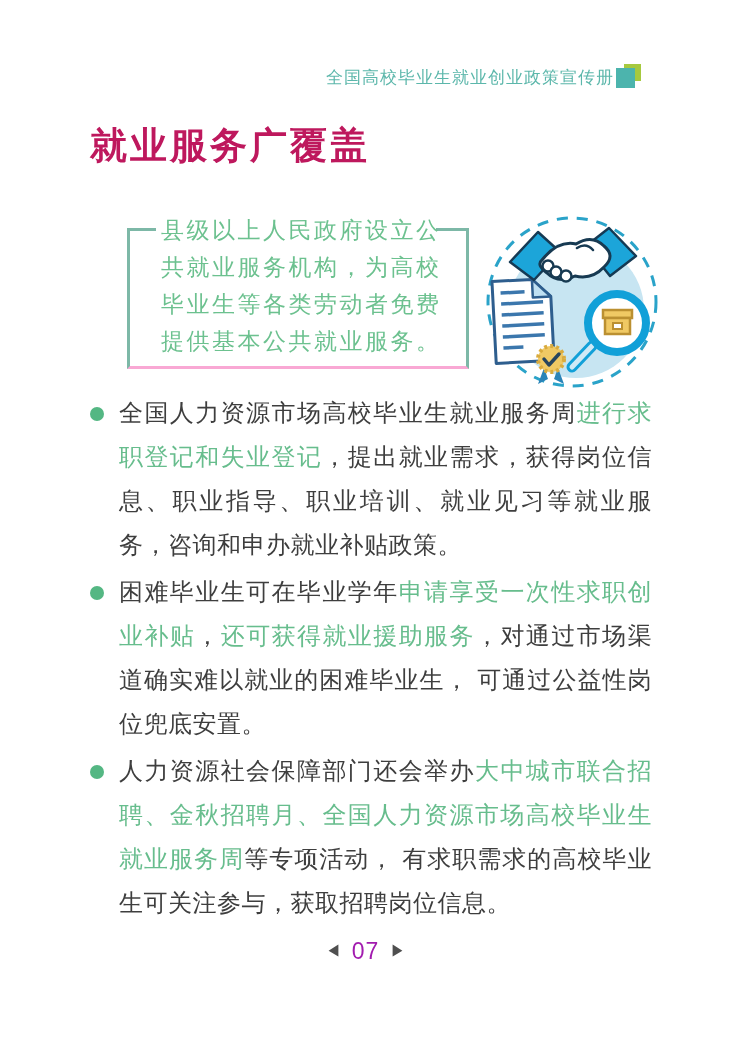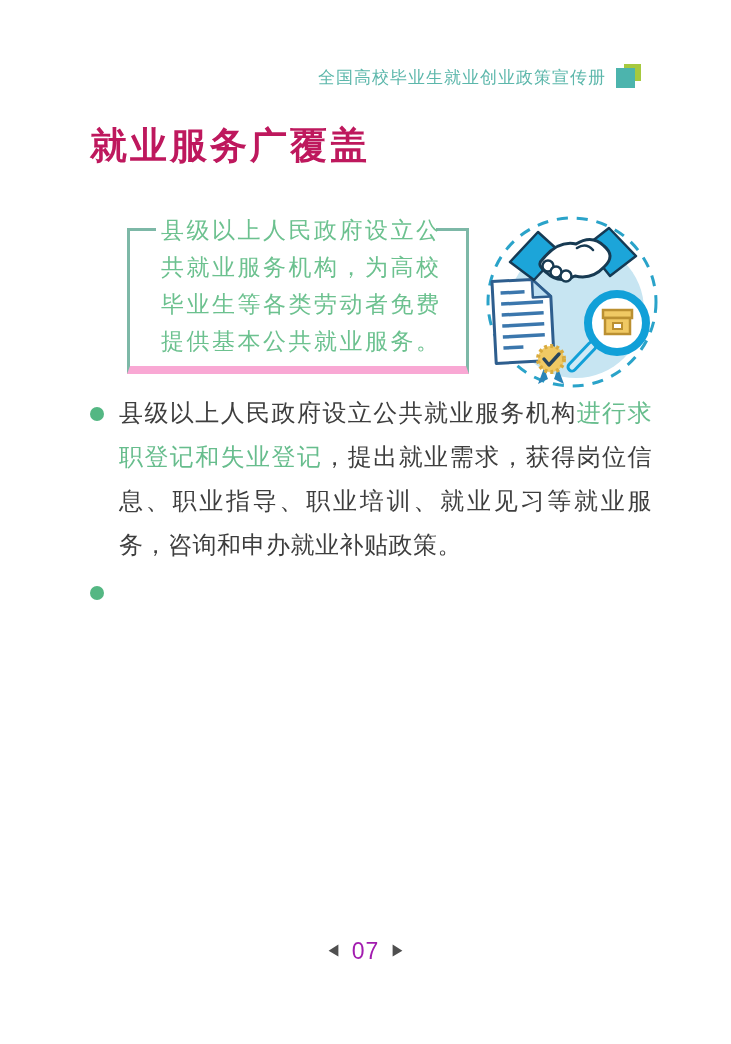--- a/index.html
+++ b/index.html
@@ -2,39 +2,39 @@
 <html lang="zh"><head>
 <meta charset="utf-8">
 <style>
   html,body{margin:0;padding:0;}
   body{
     width:731px;height:1044px;position:relative;background:#ffffff;
     font-family:"Liberation Sans",sans-serif;overflow:hidden;
   }
   
   .header{
-    position:absolute;top:64px;right:90px;display:flex;align-items:center;gap:9px;
+    position:absolute;top:64px;right:90px;display:flex;align-items:center;gap:1px;
   }
   .header-title{font-size:17px;letter-spacing:1px;color:#5cb7ab;}
   .booklet-icon{position:relative;width:26px;height:26px;}
   .booklet-icon .back{
     position:absolute;right:0;top:0;width:17px;height:17px;background:#a6c93f;
   }
   .booklet-icon .front{
     position:absolute;left:1px;top:4px;width:19px;height:20px;background:#4cb4ad;
   }
   
   .section-title{
     position:absolute;left:90px;top:121px;margin:0;
     font-size:37px;font-weight:700;color:#be185d;letter-spacing:3px;
   }
   
   .quote-box{
     position:absolute;left:127px;top:228px;width:336px;height:138px;
-    border-left:3px solid #7db8a7;border-right:3px solid #7db8a7;border-bottom:8px solid #f9a8d4;
+    border-left:3px solid #7db8a7;border-right:3px solid #7db8a7;border-bottom:3px solid #f9a8d4;
   }
   .quote-stub{position:absolute;top:0;height:3px;background:#7db8a7;}
   .quote-stub.left{left:0;width:26px;}
   .quote-stub.right{right:0;width:30px;}
   .quote-text{
     position:relative;margin-top:-16px;padding:0 10px 0 31px;
     font-size:23px;line-height:37px;letter-spacing:2.5px;color:#6cc18f;
   }
   
   .illustration{position:absolute;left:482px;top:210px;width:182px;height:182px;}
@@ -121,24 +121,29 @@
       <rect x="121" y="100" width="29" height="8" fill="#f0c964" stroke="#bb9031" stroke-width="2.5"></rect>
       <rect x="123" y="108" width="25" height="16" fill="#f0c964" stroke="#bb9031" stroke-width="2.5"></rect>
       <rect x="131" y="113" width="9" height="6" fill="#ffffff" stroke="#bb9031" stroke-width="2"></rect>
     </g>
   </svg>
 </div>
 
 <ul class="bullets">
   <li>
     <span class="bullet-dot"></span>
-    <span><span>县级以上人民政府设立公共就业服务机构</span><span class="hl">进行求职登记和失业登记</span><span>，提出就业需求，获得岗位信息、职业指导、职业培训、就业见习等就业服务，咨询和申办就业补贴政策。</span></span>
+    <span><span>全国人力资源市场高校毕业生就业服务周</span><span class="hl">进行求职登记和失业登记</span><span>，提出就业需求，获得岗位信息、职业指导、职业培训、就业见习等就业服务，咨询和申办就业补贴政策。</span></span>
   </li>
   <li>
     <span class="bullet-dot"></span>
+    <span><span>困难毕业生可在毕业学年</span><span class="hl">申请享受一次性求职创业补贴</span><span>，</span><span class="hl">还可获得就业援助服务</span><span>，对通过市场渠道确实难以就业的困难毕业生， 可通过公益性岗位兜底安置。</span></span>
+  </li>
+  <li>
+    <span class="bullet-dot"></span>
+    <span><span>人力资源社会保障部门还会举办</span><span class="hl">大中城市联合招聘、金秋招聘月、全国人力资源市场高校毕业生就业服务周</span><span>等专项活动， 有求职需求的高校毕业生可关注参与，获取招聘岗位信息。</span></span>
   </li>
 </ul>
 
 <div class="footer">
   <span class="pager-arrow">◀</span>
   <span class="page-number">07</span>
   <span class="pager-arrow">▶</span>
 </div>
 
 </body></html>

